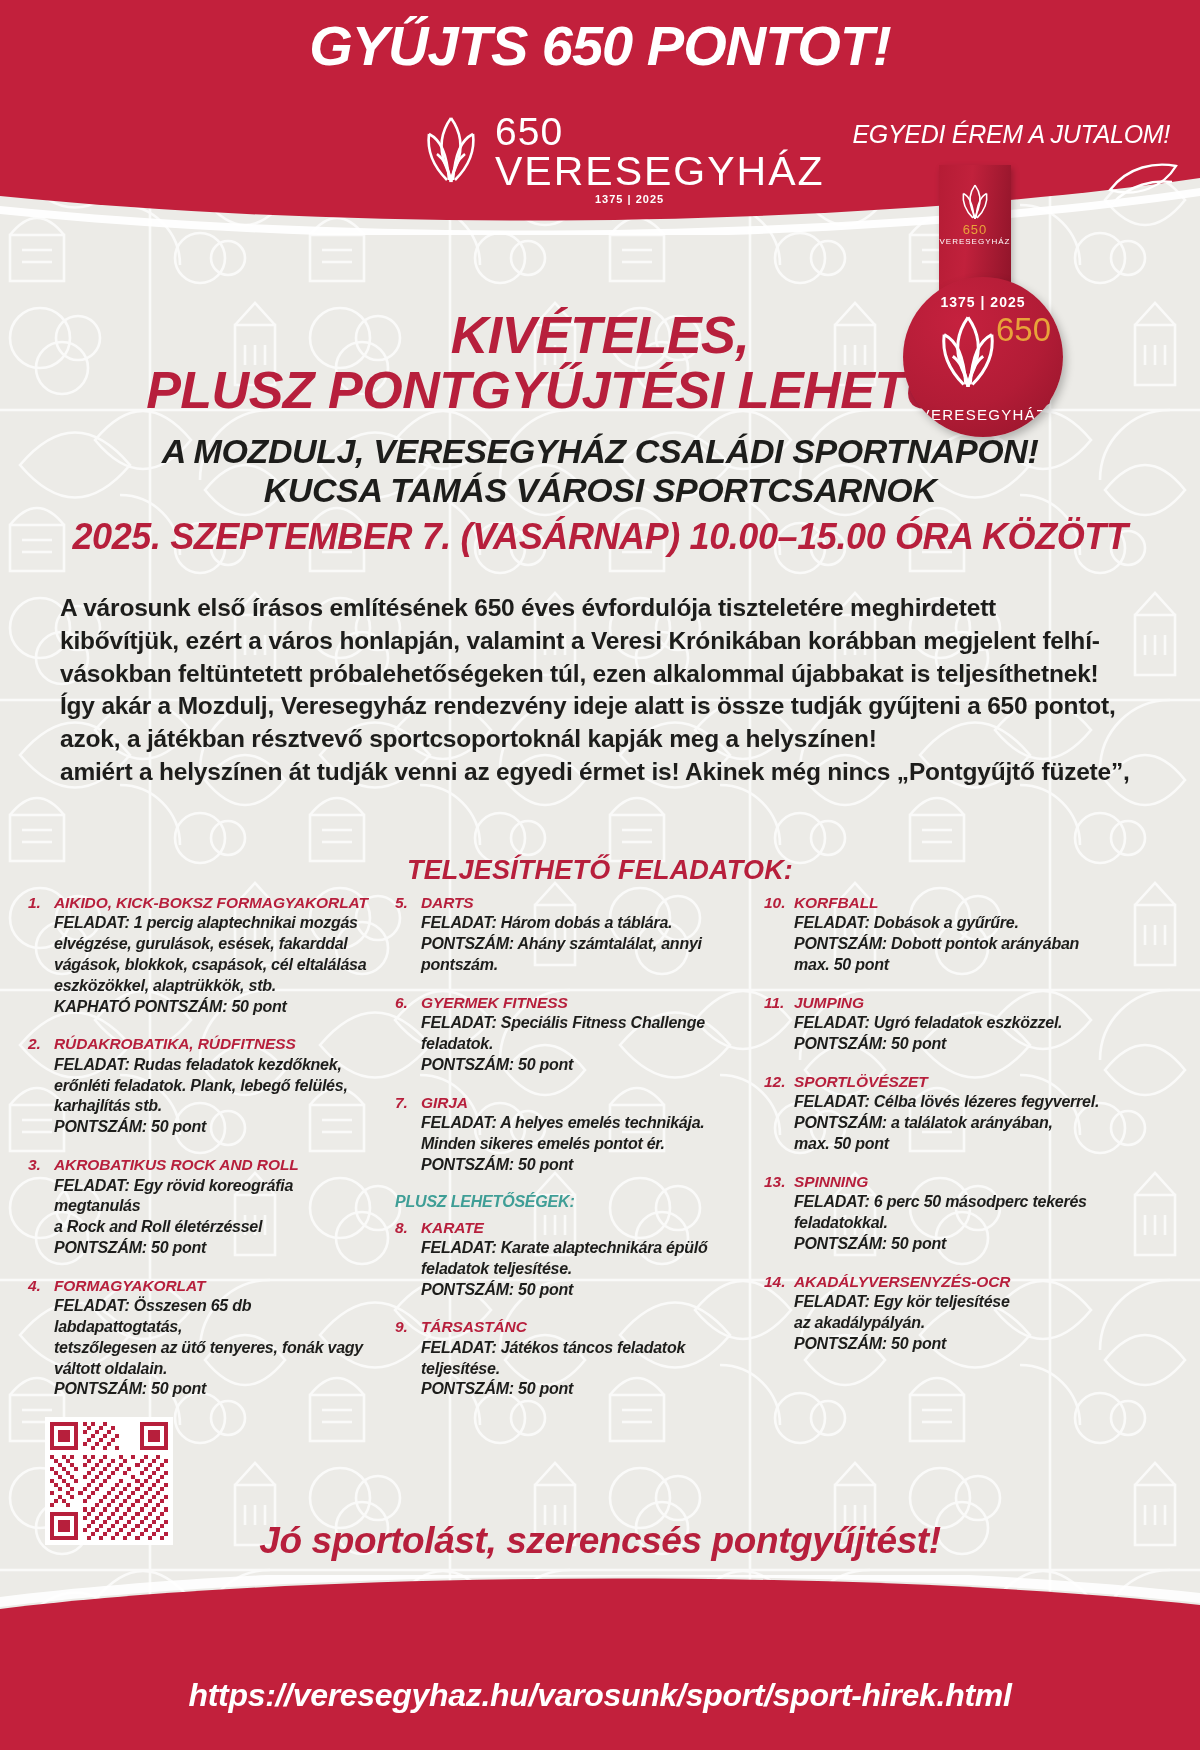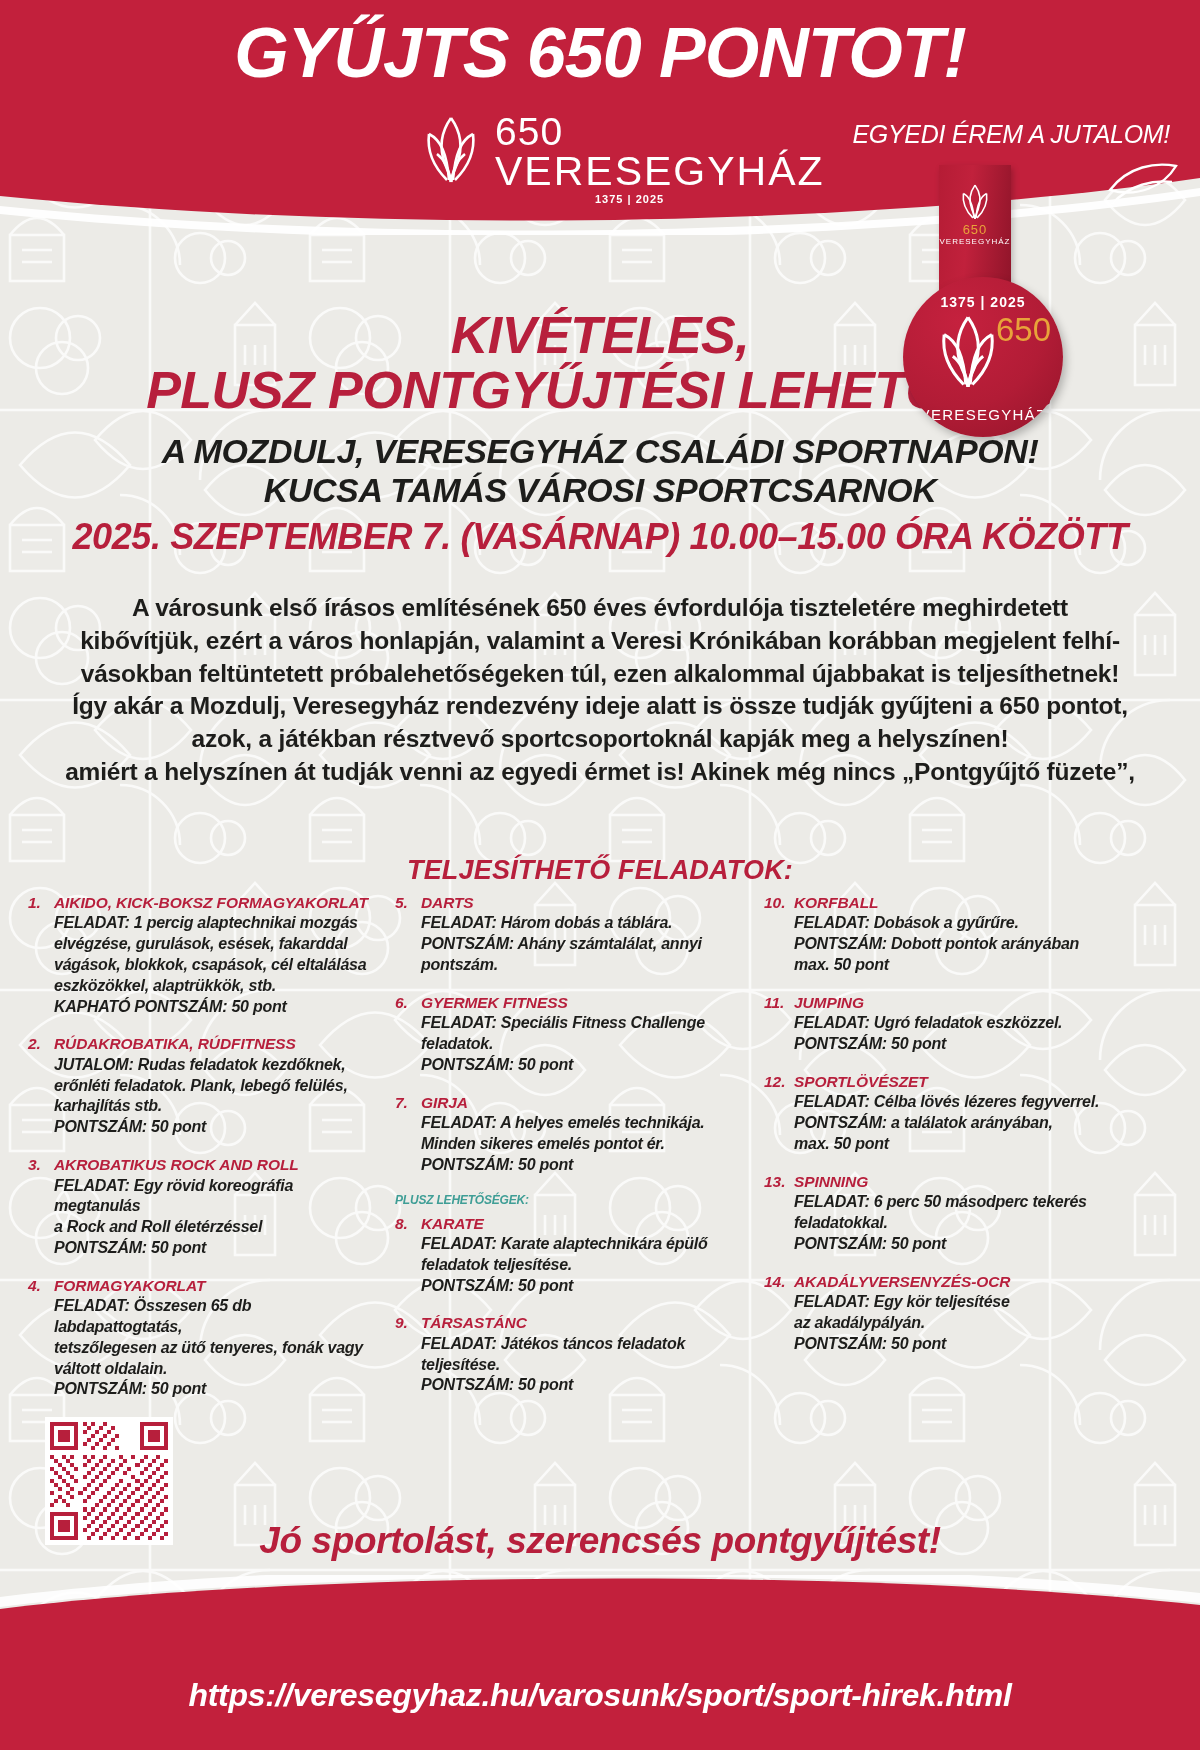--- a/index.html
+++ b/index.html
@@ -35,21 +35,21 @@
   }
   .banner svg { display: block; width: 1200px; height: 235px; }
 
   .banner-title {
     position: absolute;
     top: 18px;
     left: 0;
     width: 1200px;
     text-align: center;
     color: #ffffff;
-    font-size: 70px;
+    font-size: 56px;
     font-weight: bold;
     font-style: italic;
     letter-spacing: -1px;
     line-height: 1.0;
     z-index: 8;
     white-space: nowrap;
   }
   .banner-sub {
     position: absolute;
     top: 120px;
@@ -150,21 +150,20 @@
     letter-spacing: -0.4px;
     margin-top: 6px;
     white-space: nowrap;
   }
 
   
   .intro {
     position: absolute;
     top: 592px; left: 60px; width: 1080px;
     z-index: 6;
-    text-align: center;
     color: #1d1d1b;
     font-size: 24.5px;
     font-weight: bold;
     line-height: 1.34;
     letter-spacing: -0.2px;
   }
   .intro div { white-space: nowrap; }
 
   
   .tasks-heading {
@@ -215,21 +214,21 @@
   .task .tline {
     color: #1d1d1b;
     font-size: 16px;
     font-weight: bold;
     font-style: italic;
     line-height: 1.3;
     letter-spacing: -0.25px;
   }
   .plus-heading {
     color: #3f9e96;
-    font-size: 12px;
+    font-size: 16px;
     font-weight: bold;
     font-style: italic;
     margin: 6px 0 7px 0;
     letter-spacing: -0.2px;
   }
 
   
   .qr {
     position: absolute;
     left: 45px; bottom: 205px;
@@ -399,21 +398,21 @@
           <div class="tline">elvégzése, gurulások, esések, fakarddal</div>
           <div class="tline">vágások, blokkok, csapások, cél eltalálása</div>
           <div class="tline">eszközökkel, alaptrükkök, stb.</div>
           <div class="tline">KAPHATÓ PONTSZÁM: 50 pont</div>
         </div>
       </div>
       <div class="task">
         <div class="num">2.</div>
         <div class="body">
           <div class="tname">RÚDAKROBATIKA, RÚDFITNESS</div>
-          <div class="tline">JUTALOM: Rudas feladatok kezdőknek,</div>
+          <div class="tline">FELADAT: Rudas feladatok kezdőknek,</div>
           <div class="tline">erőnléti feladatok. Plank, lebegő felülés,</div>
           <div class="tline">karhajlítás stb.</div>
           <div class="tline">PONTSZÁM: 50 pont</div>
         </div>
       </div>
       <div class="task">
         <div class="num">3.</div>
         <div class="body">
           <div class="tname">AKROBATIKUS ROCK AND ROLL</div>
           <div class="tline">FELADAT: Egy rövid koreográfia megtanulás</div>

